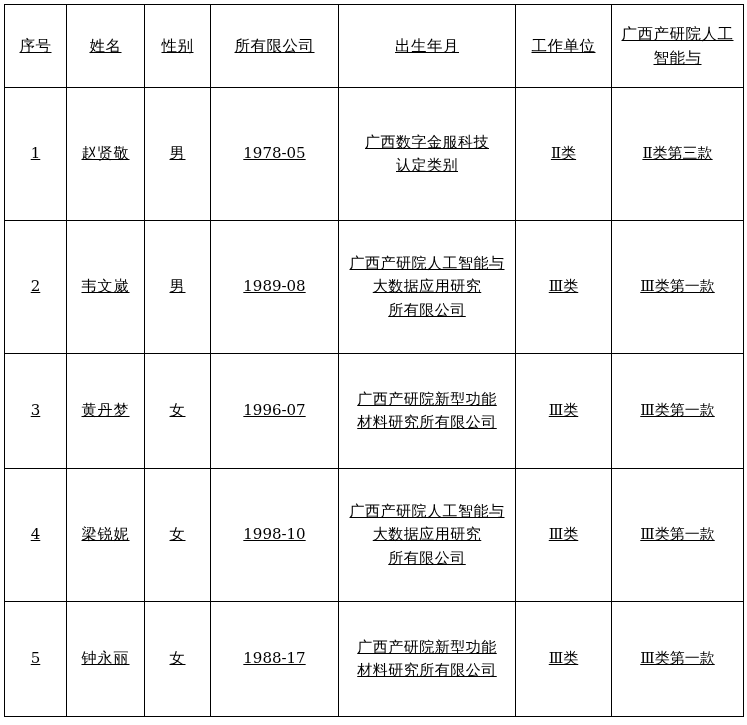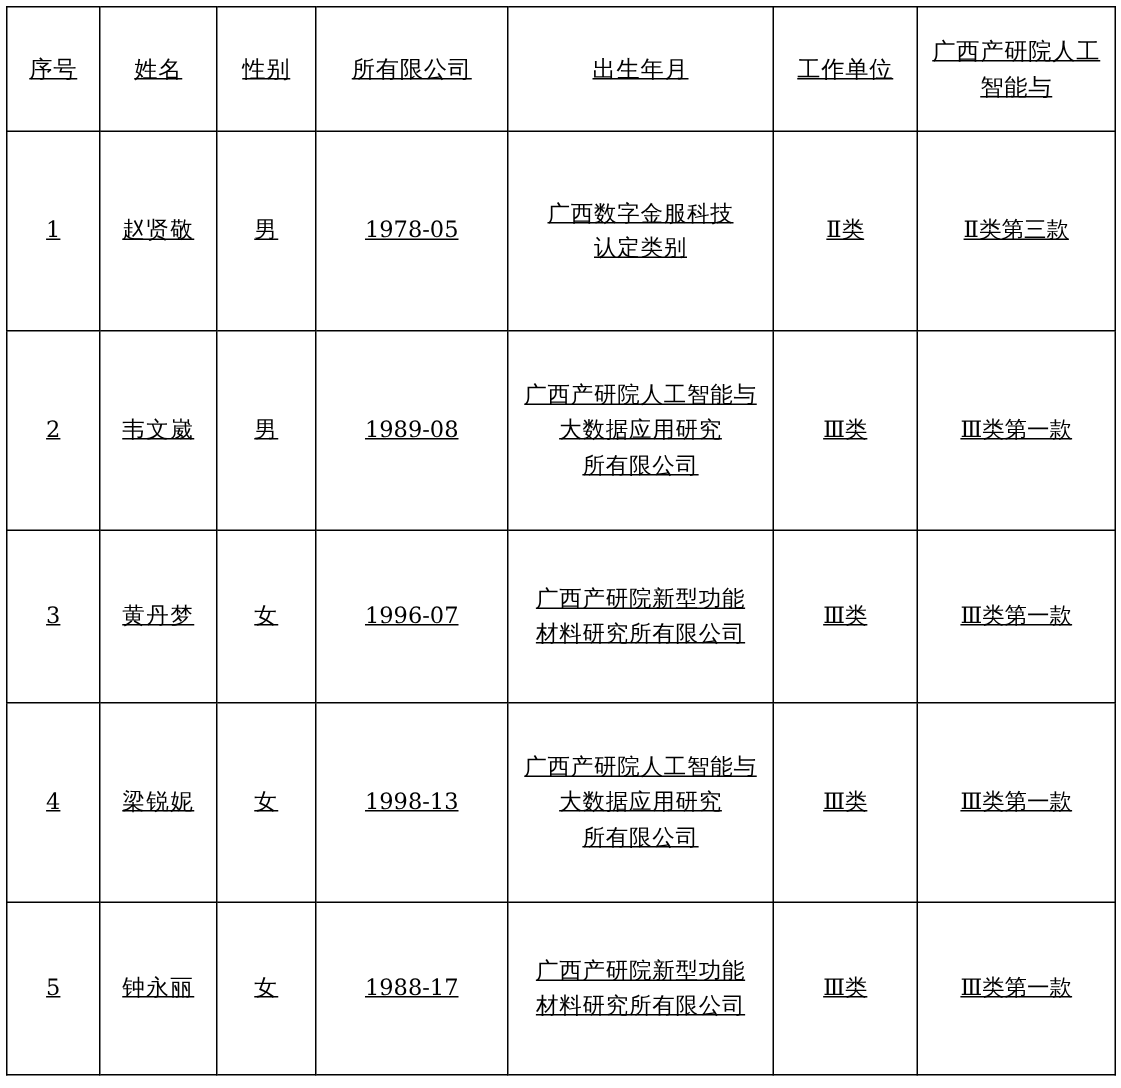--- a/index.html
+++ b/index.html
@@ -129,21 +129,21 @@
           <span class="two-line">广西产研院新型功能</span>
           <span class="two-line">材料研究所有限公司</span>
         </td>
         <td class="cat">Ⅲ类</td>
         <td class="cond">Ⅲ类第一款</td>
       </tr>
       <tr>
         <td class="idx">4</td>
         <td class="name">梁锐妮</td>
         <td class="sex">女</td>
-        <td class="birth">1998-13</td>
+        <td class="birth">1998-10</td>
         <td class="unit">
           <span class="two-line">广西产研院人工智能与</span>
           <span class="two-line">大数据应用研究</span>
           <span class="two-line">所有限公司</span>
         </td>
         <td class="cat">Ⅲ类</td>
         <td class="cond">Ⅲ类第一款</td>
       </tr>
       <tr>
         <td class="idx">5</td>

